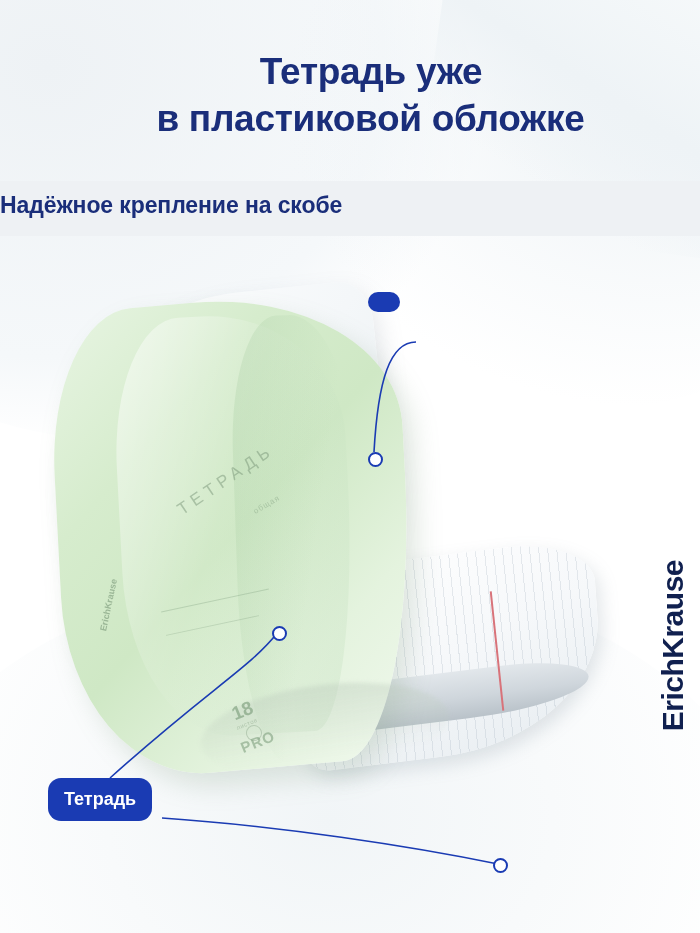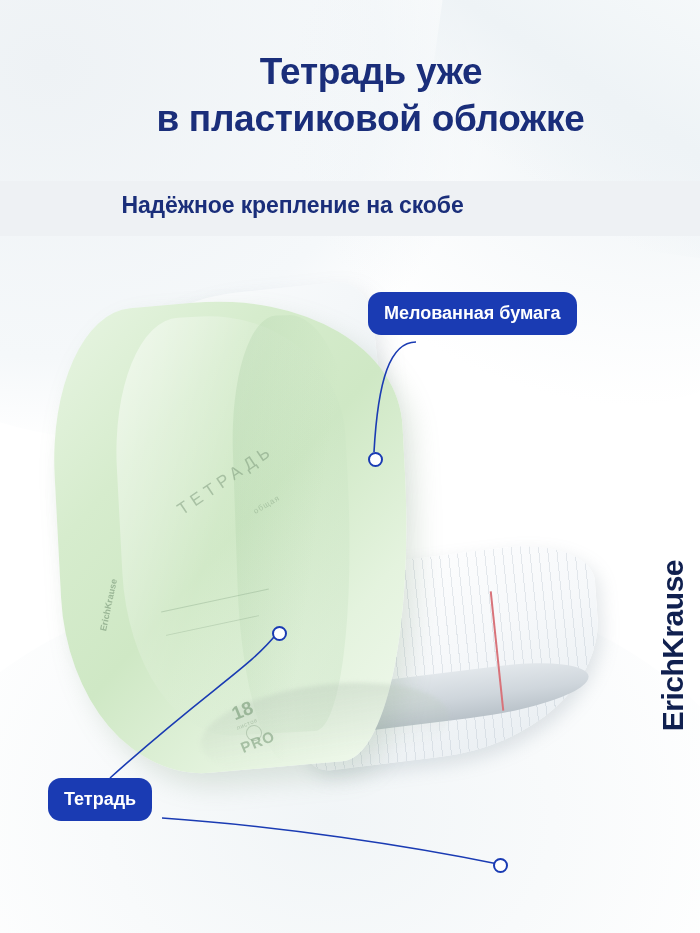--- a/index.html
+++ b/index.html
@@ -79,21 +79,20 @@
     top: 181px;
     width: 700px;
     height: 55px;
     background: #eef1f4;
   }
   .subband-text {
     position: absolute;
     left: 0;
     top: 192px;
     width: 585px;
-    text-align: center;
     color: #1a2e7a;
     font-size: 23px;
     font-weight: bold;
     letter-spacing: -0.1px;
   }
 
   
   .brand {
     position: absolute;
     right: 10px;
@@ -391,21 +390,20 @@
     <div class="cover-count-sub">листов</div>
     <div class="cover-pro-mark"></div>
     <div class="cover-pro">PRO</div>
   </div>
 
   <svg class="leader" style="left:360px; top:340px; width:60px; height:130px;" viewBox="0 0 60 130">
     <path d="M56 2 C 30 2, 18 40, 14 112" stroke="#1a3bb3" stroke-width="1.6" fill="none"></path>
   </svg>
   <div class="dot" style="left:368px; top:452px;"></div>
   <div class="callout callout-paper">
-    <div>Мелованная бумага</div>
   </div>
 
   <svg class="leader" style="left:100px; top:628px; width:190px; height:160px;" viewBox="0 0 190 160">
     <path d="M178 4 C 150 40, 110 60, 10 150" stroke="#1a3bb3" stroke-width="1.6" fill="none"></path>
   </svg>
   <div class="dot" style="left:272px; top:626px;"></div>
   <div class="callout callout-plastic">
     <div>Тетрадь</div>
   </div>
 

